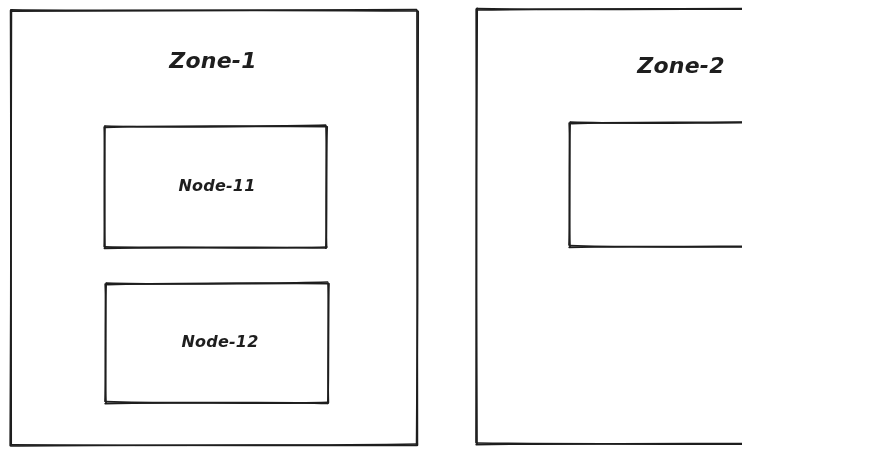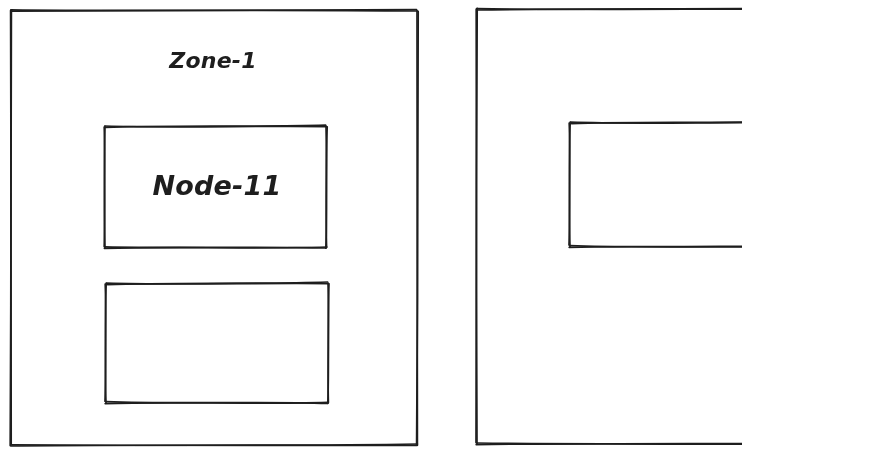--- a/index.html
+++ b/index.html
@@ -34,21 +34,21 @@
     font-style: italic;
     font-weight: 600;
     letter-spacing: 0.2px;
     transform: translate(-50%, -50%);
     -webkit-font-smoothing: antialiased;
   }
   .zone-label {
     font-size: 22px;
   }
   .node-label {
-    font-size: 27px;
+    font-size: 16px;
   }
   .hit {
     position: absolute;
     background: transparent;
   }
 </style>
 </head>
 <body>
 
 <div id="canvas">
@@ -108,21 +108,23 @@
       <path d="M790.2,246.2 C712,248.4 632,245.4 569.2,247.4"></path>
       <path d="M569.0,245.0 C570.4,205 568.6,163 570.2,122.4"></path>
       <path d="M570.0,246.8 C568.6,200 570.6,160 569.2,123.2"></path>
     </g>
   </svg>
 
   <div class="label zone-label" style="left:213px; top:60px;">Zone-1</div>
 
   <div class="label node-label" style="left:217px; top:185px;">Node-11</div>
 
+  <div class="label node-label" style="left:220px; top:341px;">Node-12</div>
 
+  <div class="label zone-label" style="left:681px; top:65px;">Zone-2</div>
 
 
   <div class="hit" style="left:10px; top:9px; width:408px; height:437px;"></div>
   <div class="hit" style="left:104px; top:126px; width:222px; height:122px;"></div>
   <div class="hit" style="left:106px; top:283px; width:222px; height:120px;"></div>
   <div class="hit" style="left:476px; top:8px; width:409px; height:437px;"></div>
   <div class="hit" style="left:570px; top:122px; width:220px; height:125px;"></div>
 
 </div>
 

